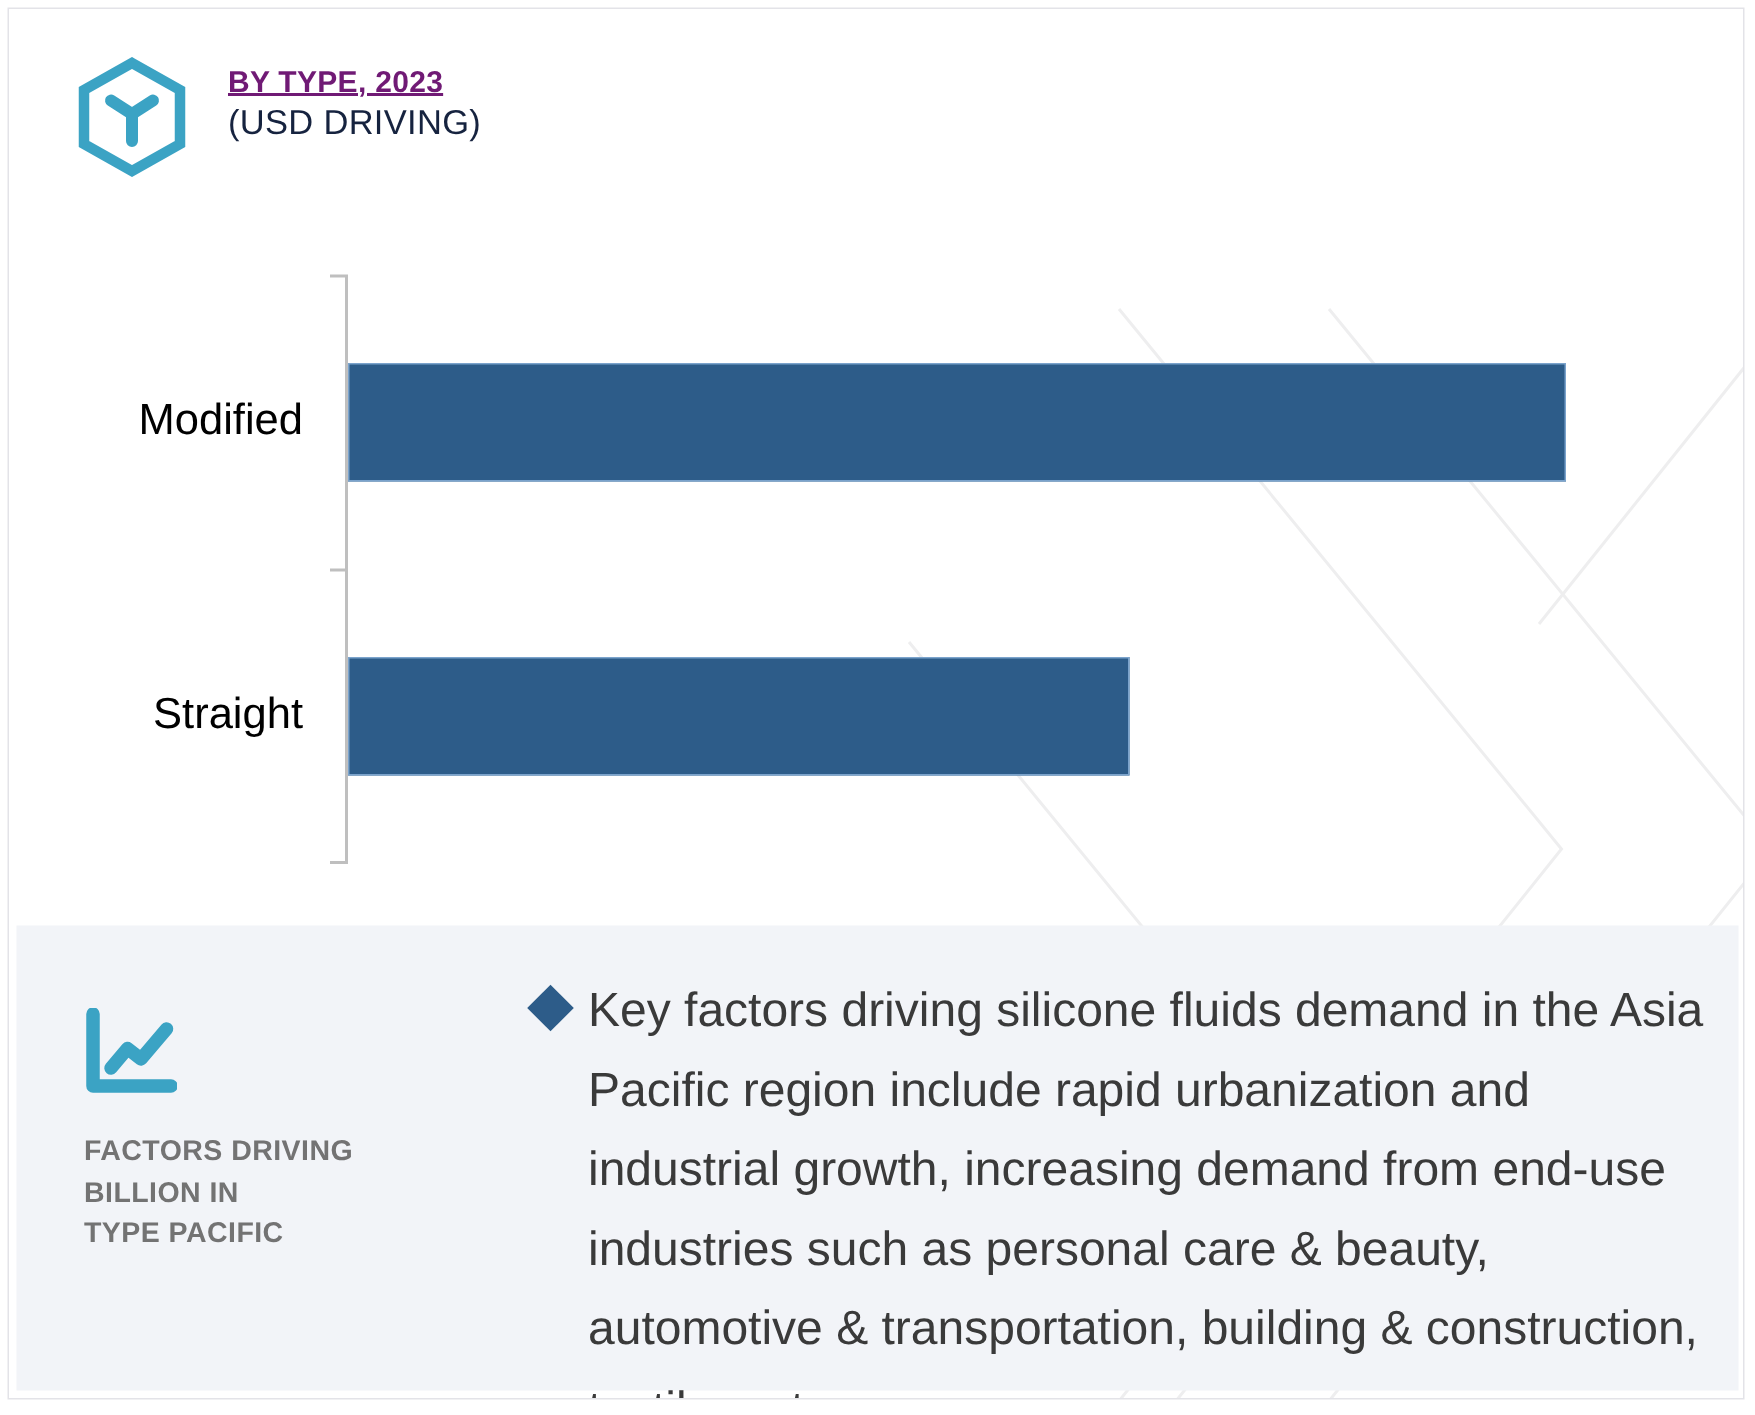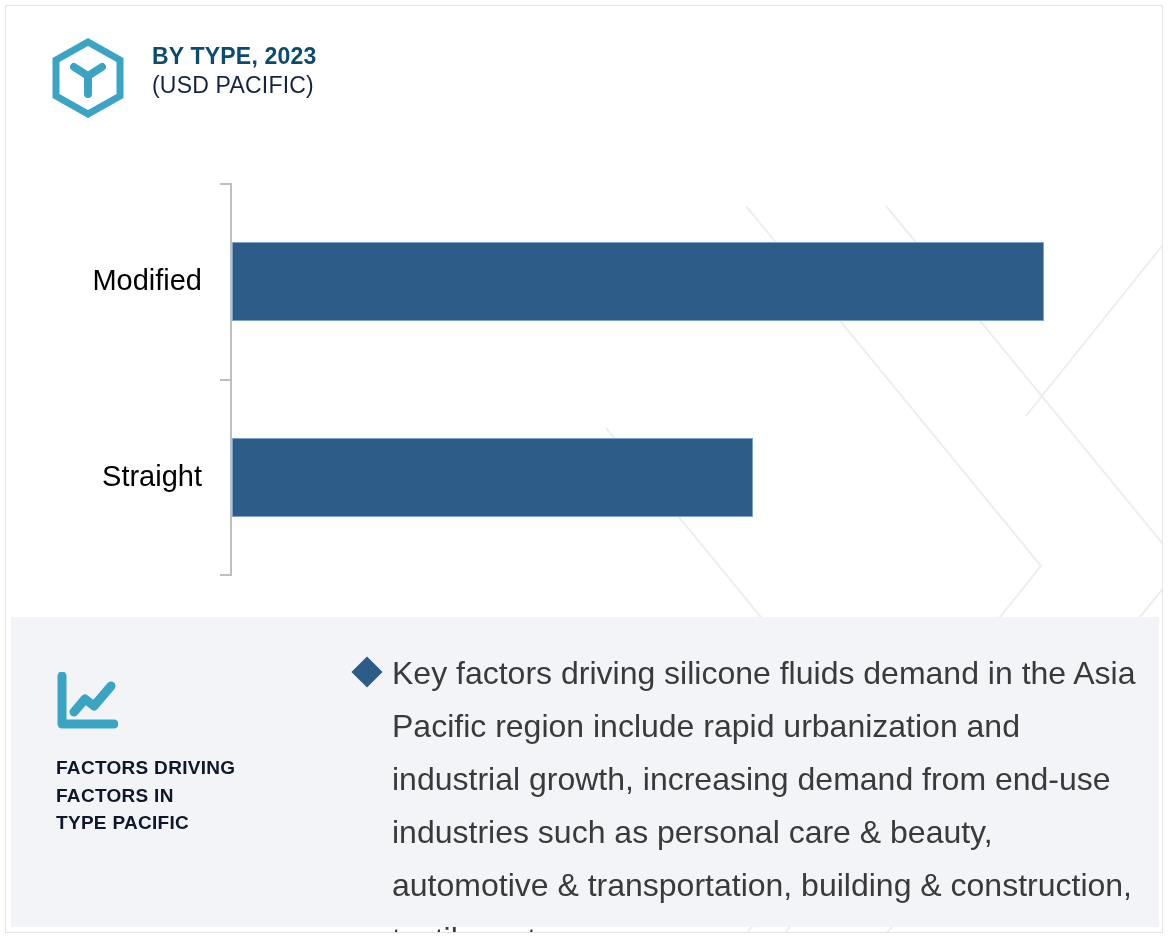--- a/index.html
+++ b/index.html
@@ -36,25 +36,26 @@
   .hex-icon{
     width:76px;height:80px;
     flex:0 0 auto;
     margin-right:26px;
   }
   .header-text{
     padding-top:6px;
     line-height:1.12;
   }
   .title-main{
-    font-size:23px;
+    font-size:20px;
     font-weight:bold;
-    color:#0c4a6e;
+    color:#701a75;
     letter-spacing:0.2px;
     white-space:nowrap;
+    text-decoration:underline;
   }
   .title-sub{
     font-size:23px;
     font-weight:normal;
     color:#16233f;
     letter-spacing:0.2px;
     white-space:nowrap;
     margin-top:3px;
   }
   
@@ -114,21 +115,21 @@
     flex:0 0 auto;
     padding-left:45px;
     padding-top:55px;
     box-sizing:border-box;
   }
   .line-icon{width:62px;height:58px;display:block;}
   .footer-heading{
     margin-top:24px;
     font-size:19px;
     font-weight:bold;
-    color:#0f172a;
+    color:#737373;
     line-height:1.45;
     letter-spacing:0.3px;
   }
   .footer-right{
     flex:1 1 auto;
     padding-top:30px;
     padding-right:18px;
     display:flex;
     align-items:flex-start;
   }
@@ -161,21 +162,21 @@
     </g>
   </svg>
 
   <div class="header">
     <svg class="hex-icon" viewBox="0 0 76 80" aria-hidden="true">
       <polygon points="38,4 70,22 70,58 38,76 6,58 6,22" fill="none" stroke="#3ba3c4" stroke-width="7"></polygon>
       <path d="M38 56 L38 38 M38 38 L24 29 M38 38 L52 29" fill="none" stroke="#3ba3c4" stroke-width="8" stroke-linecap="round" stroke-linejoin="round"></path>
     </svg>
     <div class="header-text">
       <div class="title-main">BY TYPE, 2023</div>
-      <div class="title-sub">(USD PACIFIC)</div>
+      <div class="title-sub">(USD DRIVING)</div>
     </div>
   </div>
 
   <div class="chart">
     <div class="axis-line"></div>
     <div class="tick t0"></div>
     <div class="tick t1"></div>
     <div class="tick t2"></div>
 
     <div class="bar modified" style="width: 812px; background: rgb(45, 92, 137);"></div>
@@ -186,21 +187,21 @@
   </div>
 
   <div class="footer">
     <div class="footer-left">
       <svg class="line-icon" viewBox="0 0 62 58" aria-hidden="true">
         <path d="M6 4 L6 52 L58 52" fill="none" stroke="#3ba3c4" stroke-width="9" stroke-linecap="round" stroke-linejoin="round"></path>
         <polyline points="18,40 29,27 38,34 55,14" fill="none" stroke="#3ba3c4" stroke-width="9" stroke-linecap="round" stroke-linejoin="round"></polyline>
       </svg>
       <div class="footer-heading">
         <div>FACTORS DRIVING</div>
-        <div>FACTORS IN</div>
+        <div>BILLION IN</div>
         <div>TYPE PACIFIC</div>
       </div>
     </div>
     <div class="footer-right">
       <div class="diamond"></div>
       <div class="footer-body">Key factors driving silicone fluids demand in the Asia Pacific region include rapid urbanization and industrial growth, increasing demand from end-use industries such as personal care &amp; beauty, automotive &amp; transportation, building &amp; construction, textiles, etc..</div>
     </div>
   </div>
 
 </div>

